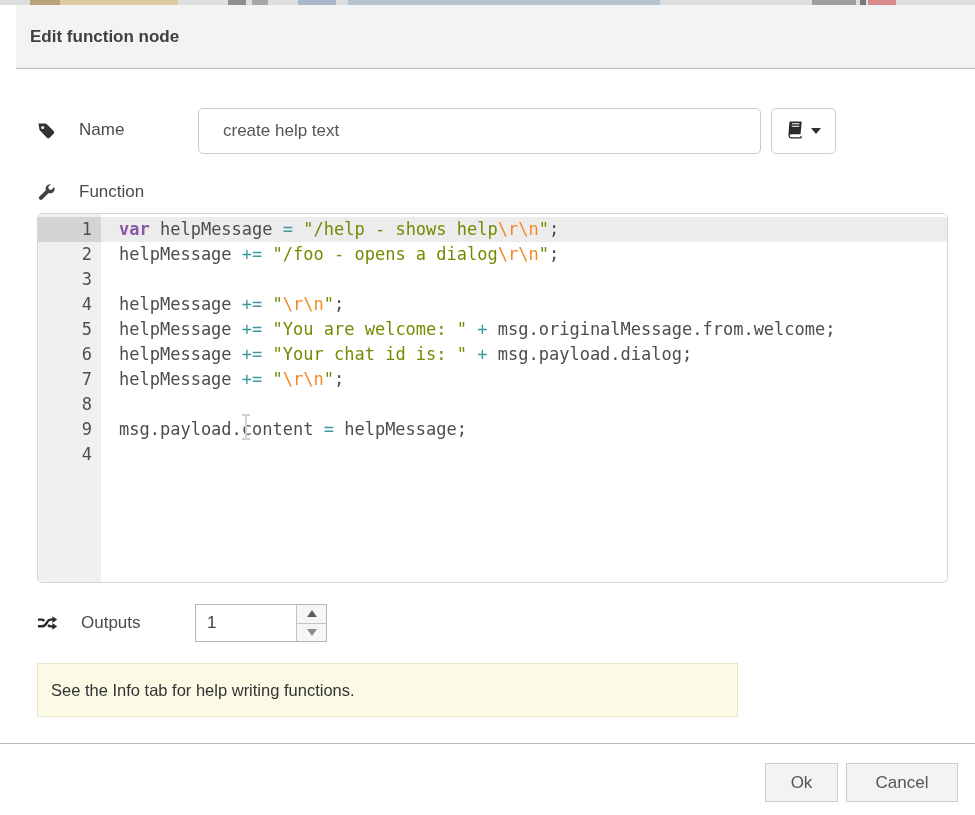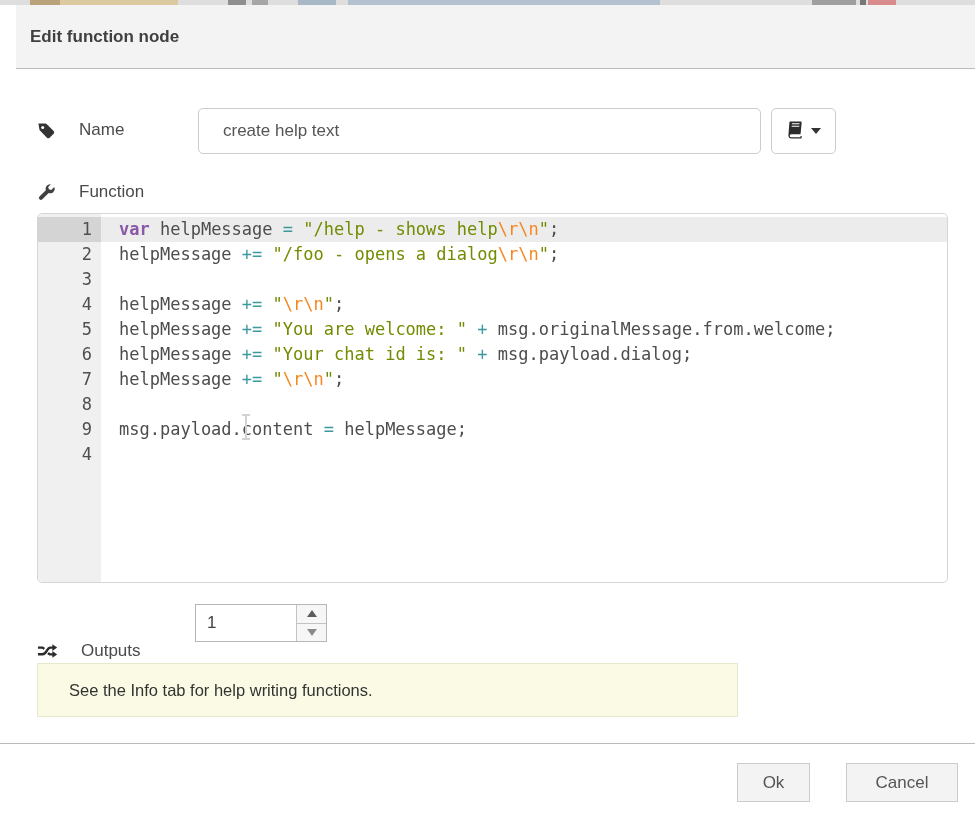--- a/index.html
+++ b/index.html
@@ -42,25 +42,25 @@
   .ibeam:after{content:"";position:absolute;left:1px;top:0;width:8px;height:2px;background:#d2d2d2;box-shadow:0 24px 0 #d2d2d2;}
 
   .spinner{position:absolute;left:195px;top:599px;width:132px;height:38px;border:1px solid #b7b7b7;background:#fff;display:flex;}
   .spin-value{flex:1;border:none;outline:none;padding:0 0 0 11px;font-size:17px;color:#444;font-family:"Liberation Sans",sans-serif;min-width:0;background:transparent;}
   .spin-btns{width:30px;flex:none;display:flex;flex-direction:column;border-left:1px solid #c3c3c3;}
   .spin-btn{flex:1;background:#f6f6f6;display:flex;align-items:center;justify-content:center;cursor:pointer;}
   .spin-btn.up{border-bottom:1px solid #c3c3c3;}
   .arrow-up{width:0;height:0;border-left:5px solid transparent;border-right:5px solid transparent;border-bottom:7px solid #5d5d5d;}
   .arrow-down{width:0;height:0;border-left:5px solid transparent;border-right:5px solid transparent;border-top:7px solid #8a8a8a;}
 
-  .form-tip{position:absolute;left:37px;top:658px;width:701px;height:54px;background:var(--tip-bg);border:1px solid var(--tip-border);display:flex;align-items:center;padding-left:31px;font-size:16.5px;color:#333;}
+  .form-tip{position:absolute;left:37px;top:658px;width:701px;height:54px;background:var(--tip-bg);border:1px solid var(--tip-border);display:flex;align-items:center;padding-left:13px;font-size:16.5px;color:#333;}
 
   .footer-divider{position:absolute;left:0;top:738px;width:975px;height:1px;background:var(--divider);}
   .dlg-button{position:absolute;top:758px;height:39px;background:var(--btn-bg);border:1px solid var(--btn-border);color:#555;font-size:17px;font-family:"Liberation Sans",sans-serif;cursor:pointer;}
-  .btn-ok{left:737px;width:73px;}
+  .btn-ok{left:765px;width:73px;}
   .btn-cancel{left:846px;width:112px;}
 </style>
 </head>
 <body>
 
 <div class="page-strip" style="background: rgb(222, 222, 222);">
     <div style="position: absolute; left: 30px; top: 0px; width: 30px; height: 5px; background: rgb(185, 162, 122);"></div>
     <div style="position: absolute; left: 60px; top: 0px; width: 118px; height: 5px; background: rgb(220, 201, 160);"></div>
     <div style="position: absolute; left: 228px; top: 0px; width: 18px; height: 5px; background: rgb(143, 143, 143);"></div>
     <div style="position: absolute; left: 252px; top: 0px; width: 16px; height: 5px; background: rgb(166, 166, 166);"></div>
@@ -126,21 +126,21 @@
         <div class="cline"><span class="tok-tx">helpMessage </span><span class="tok-op">+=</span><span class="tok-tx"> </span><span class="tok-st">"</span><span class="tok-es">\r\n</span><span class="tok-st">"</span><span class="tok-tx">;</span></div>
         <div class="cline"><span class="tok-tx">helpMessage </span><span class="tok-op">+=</span><span class="tok-tx"> </span><span class="tok-st">"You are welcome: "</span><span class="tok-tx"> </span><span class="tok-op">+</span><span class="tok-tx"> msg.originalMessage.from.welcome;</span></div>
         <div class="cline"><span class="tok-tx">helpMessage </span><span class="tok-op">+=</span><span class="tok-tx"> </span><span class="tok-st">"Your chat id is: "</span><span class="tok-tx"> </span><span class="tok-op">+</span><span class="tok-tx"> msg.payload.dialog;</span></div>
         <div class="cline"><span class="tok-tx">helpMessage </span><span class="tok-op">+=</span><span class="tok-tx"> </span><span class="tok-st">"</span><span class="tok-es">\r\n</span><span class="tok-st">"</span><span class="tok-tx">;</span></div>
         <div class="cline"></div>
         <div class="cline"><span class="tok-tx">msg.payload.content </span><span class="tok-op">=</span><span class="tok-tx"> helpMessage;</span></div>
       </div>
     <div class="ibeam"></div>
   </div>
 
-  <div class="field-label" style="left:37px;top:636px;">
+  <div class="field-label" style="left:37px;top:608px;">
     <span>
       <svg width="21" height="18" viewBox="0 0 22 18">
           <path d="M1 4.2 h4.2 c1.4 0 2.4.6 3.3 1.6 l-1.9 2.1 C5.9 6.9 5.5 6.7 5 6.7 H1 z M10.8 12.2 c.9 1 1.9 1.6 3.3 1.6 h2 v2.4 l5-3.6 -5-3.6 v2.3 h-2 c-.5 0-.9-.2-1.6-1.2 z" fill="#2b2b2b"></path>
           <path d="M1 13.8 h4.2 c2.9 0 4.3-1.9 5.6-3.8 1.2-1.8 2.1-3.3 3.3-3.3 h2 V4.3 l5 3.6 -5-3.6 z" fill="none"></path>
           <path d="M1 11.2 h4 c2 0 3-1.4 4.2-3.2 C10.5 6 11.9 4.2 14.1 4.2 h2 V1.8 l5 3.6 -5 3.6 V6.7 h-2 c-.9 0-1.7 1-2.8 2.7 -1.3 2-2.8 4.3-5.8 4.3 H1 z" fill="#2b2b2b"></path>
         </svg>
     </span>
     <span>Outputs</span>
   </div>
   <div class="spinner">

